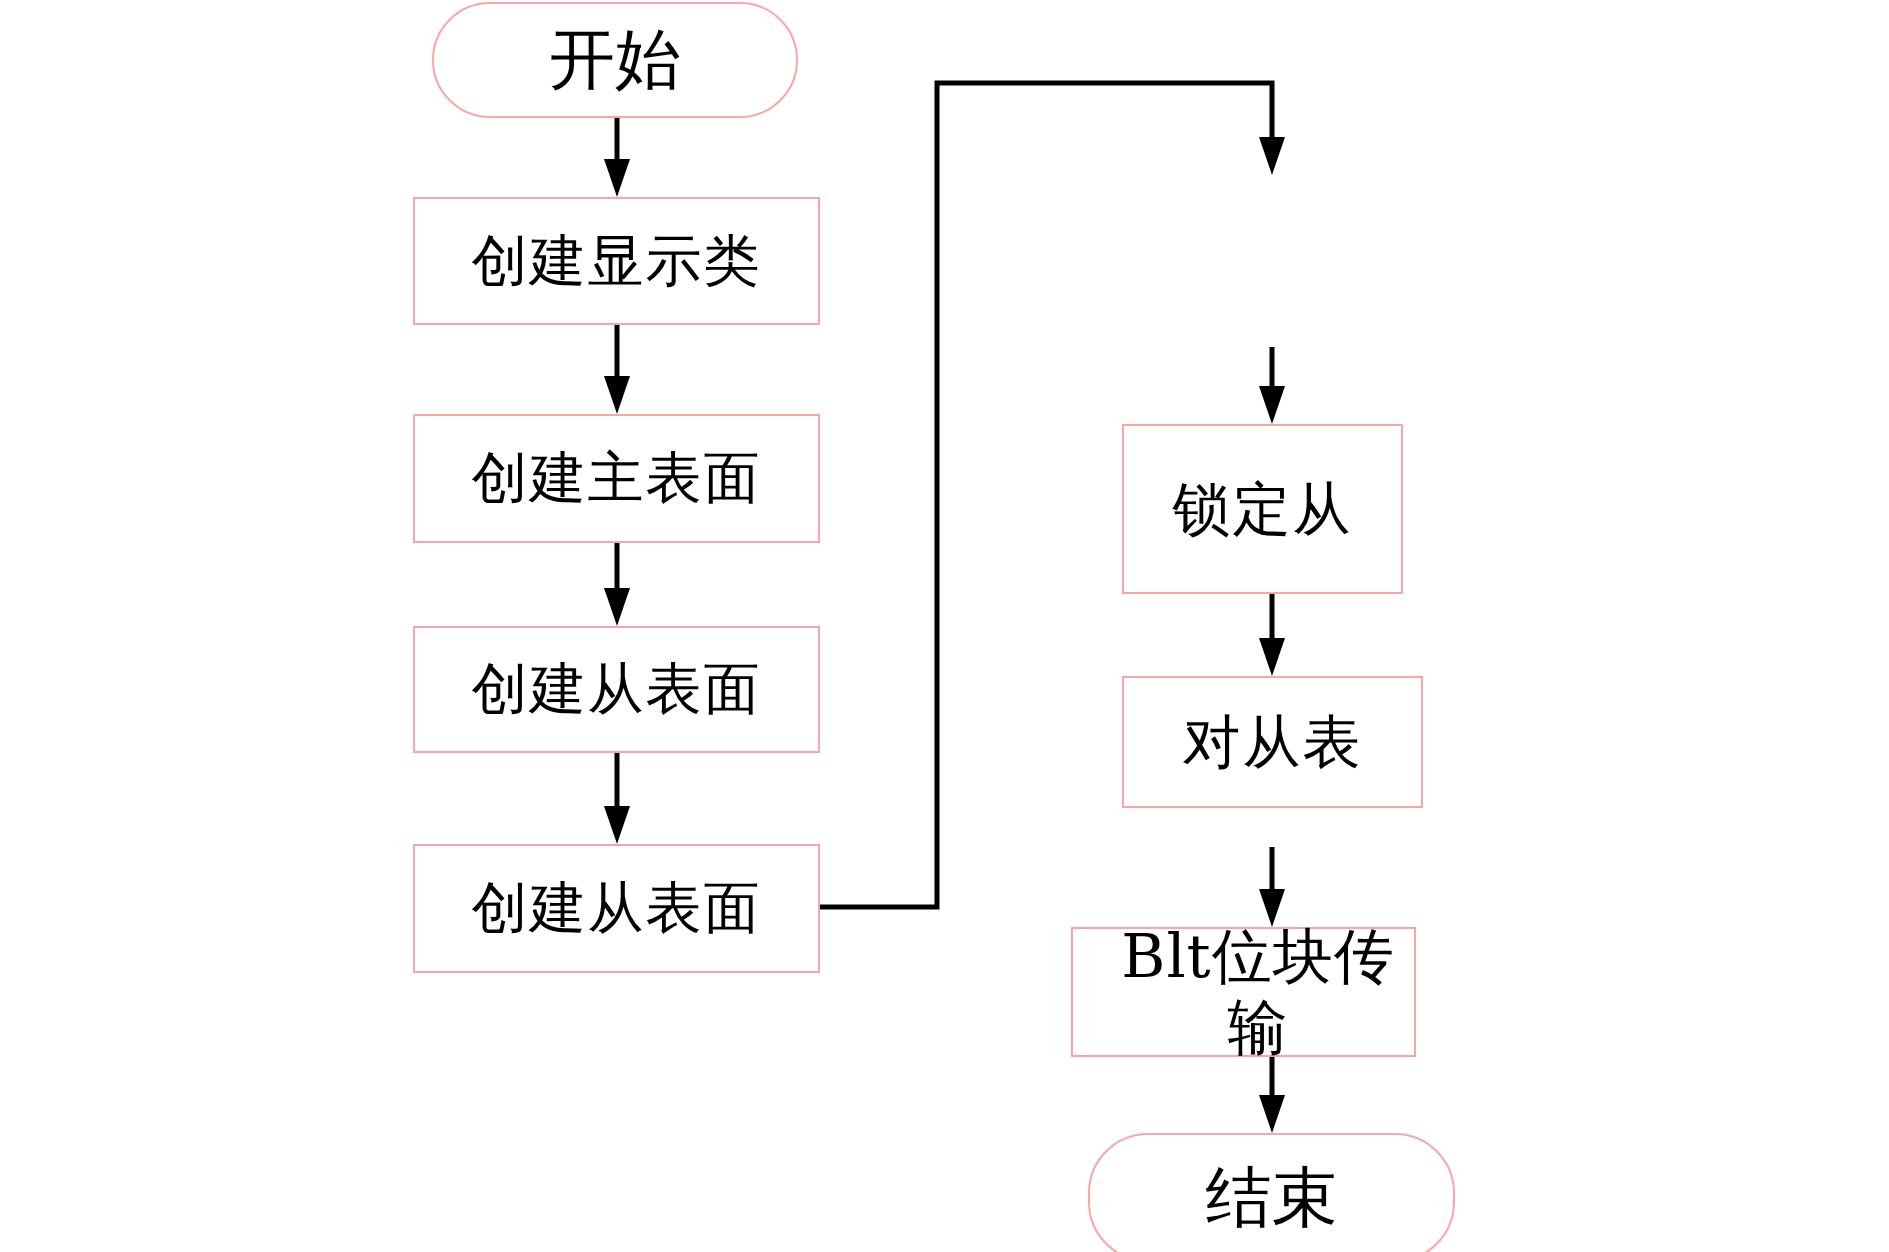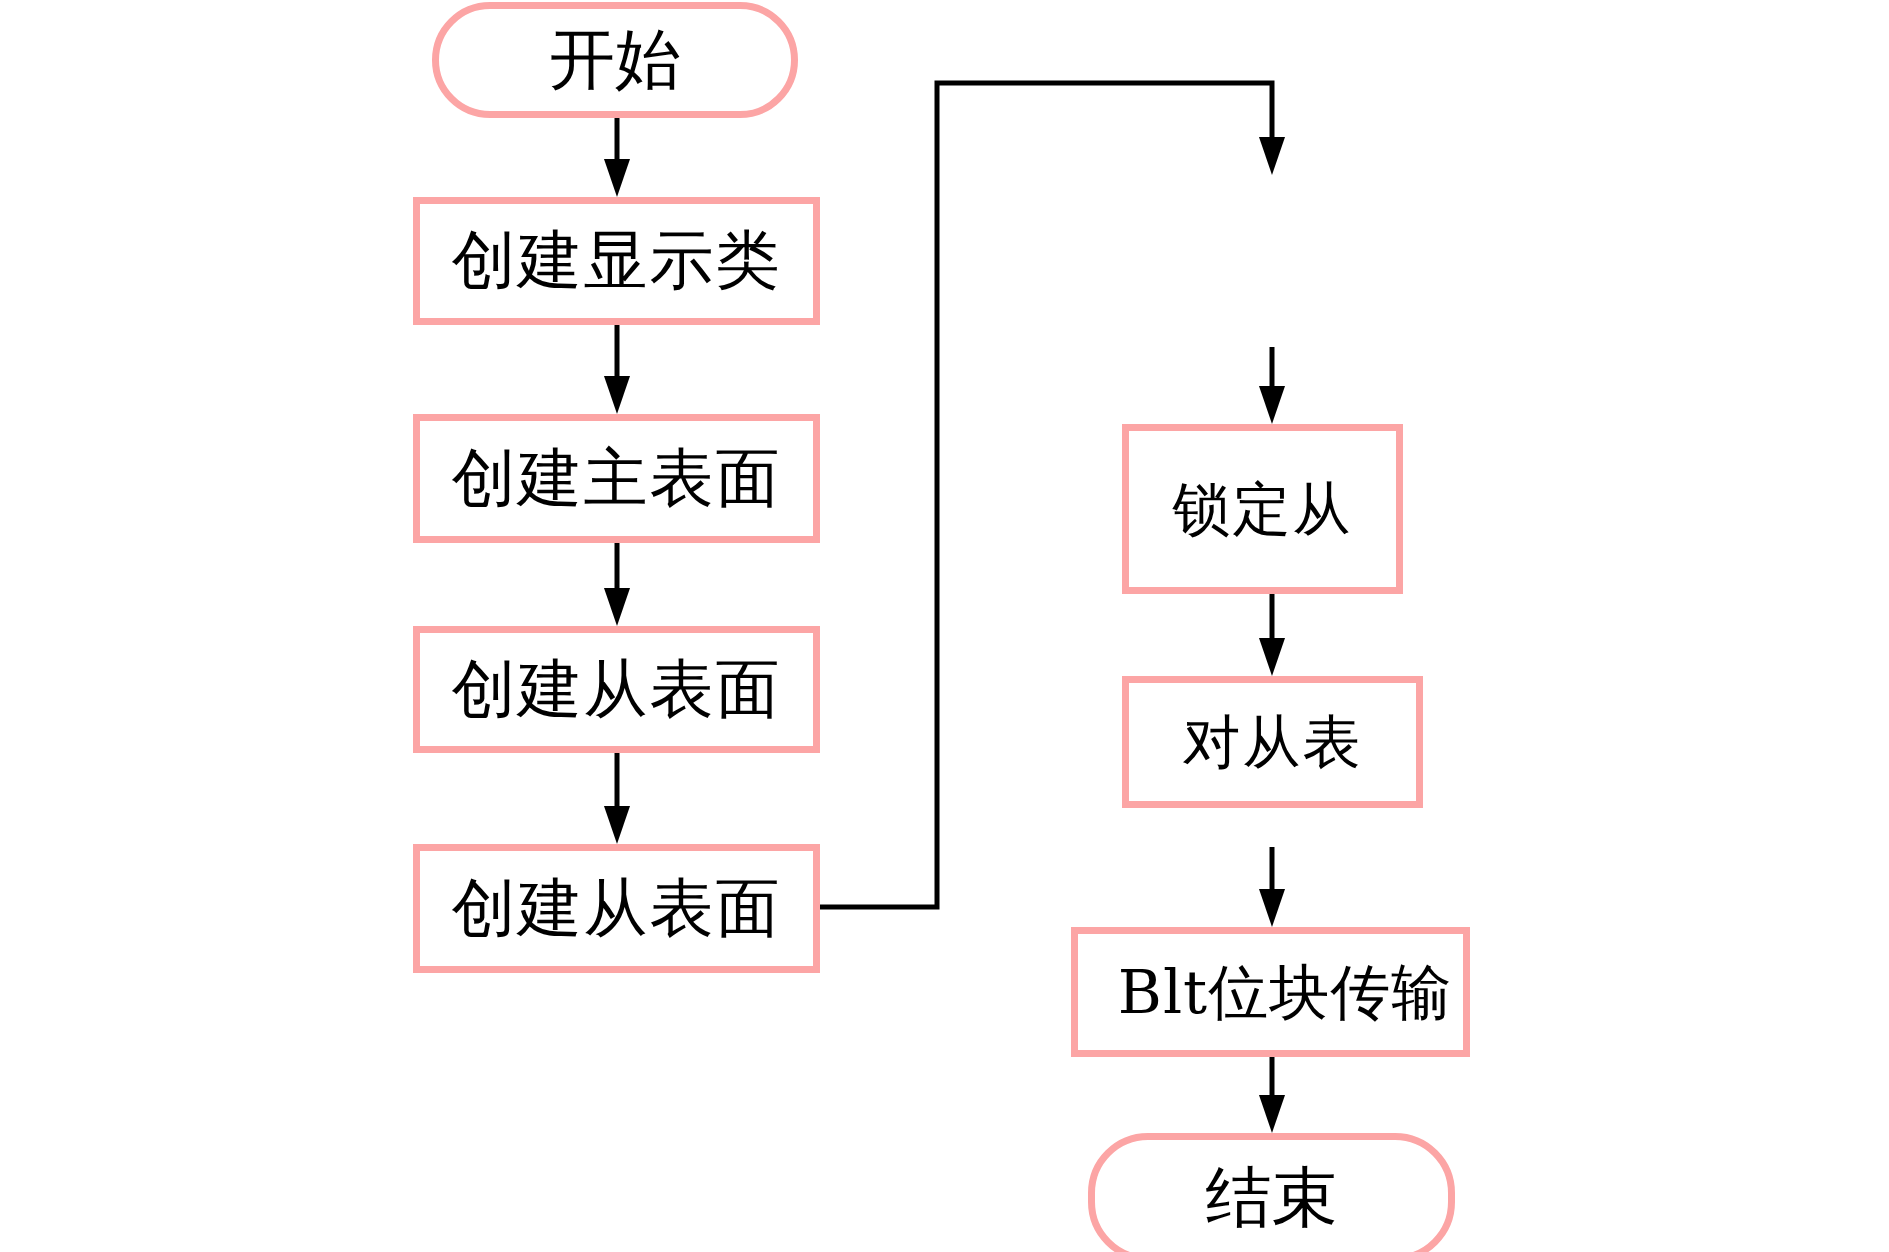--- a/index.html
+++ b/index.html
@@ -24,46 +24,46 @@
     height: 1252px;
   }
   .node {
     position: absolute;
     display: flex;
     flex-direction: column;
     align-items: center;
     justify-content: center;
     box-sizing: border-box;
     background: #ffffff;
-    border: 7px solid #fca5a5;
+    border: 2px solid #fca5a5;
     text-align: center;
     line-height: 1.18;
   }
   .terminator {
     border-radius: 60px;
   }
   .process {
     border-radius: 0;
   }
   .t-big   { font-size: 66px; }
-  .t-box   { font-size: 64px; letter-spacing: 2px; align-items: center; }
+  .t-box   { font-size: 56px; letter-spacing: 2px; align-items: center; }
   .t-two   { font-size: 58px; line-height: 80px; letter-spacing: 2px; }
   .t-blt   { font-size: 60px; letter-spacing: 1px; }
 
   
   .n-start   { left: 432px; top: 2px;   width: 366px; height: 116px; }
   .n-disp    { left: 413px; top: 197px; width: 407px; height: 128px; }
   .n-prim    { left: 413px; top: 414px; width: 407px; height: 129px; }
   .n-sec1    { left: 413px; top: 626px; width: 407px; height: 127px; }
   .n-sec2    { left: 413px; top: 844px; width: 407px; height: 129px; }
   
   .n-attach  { left: 1121px; top: 175px;  width: 300px; height: 172px; }
   .n-lock    { left: 1122px; top: 424px;  width: 281px; height: 170px; }
   .n-render  { left: 1122px; top: 676px;  width: 301px; height: 132px; }
-  .n-blt     { left: 1071px; top: 927px;  width: 399px; height: 130px; padding-left: 29px; }
+  .n-blt     { left: 1071px; top: 927px;  width: 345px; height: 130px; padding-left: 29px; }
   .n-end     { left: 1088px; top: 1133px; width: 367px; height: 129px; }
 </style>
 </head>
 <body>
 
 <div class="canvas">
 
   <svg class="connectors" viewBox="0 0 1889 1252" xmlns="http://www.w3.org/2000/svg">
     <g stroke="#000000" stroke-width="5" fill="#000000">
 

